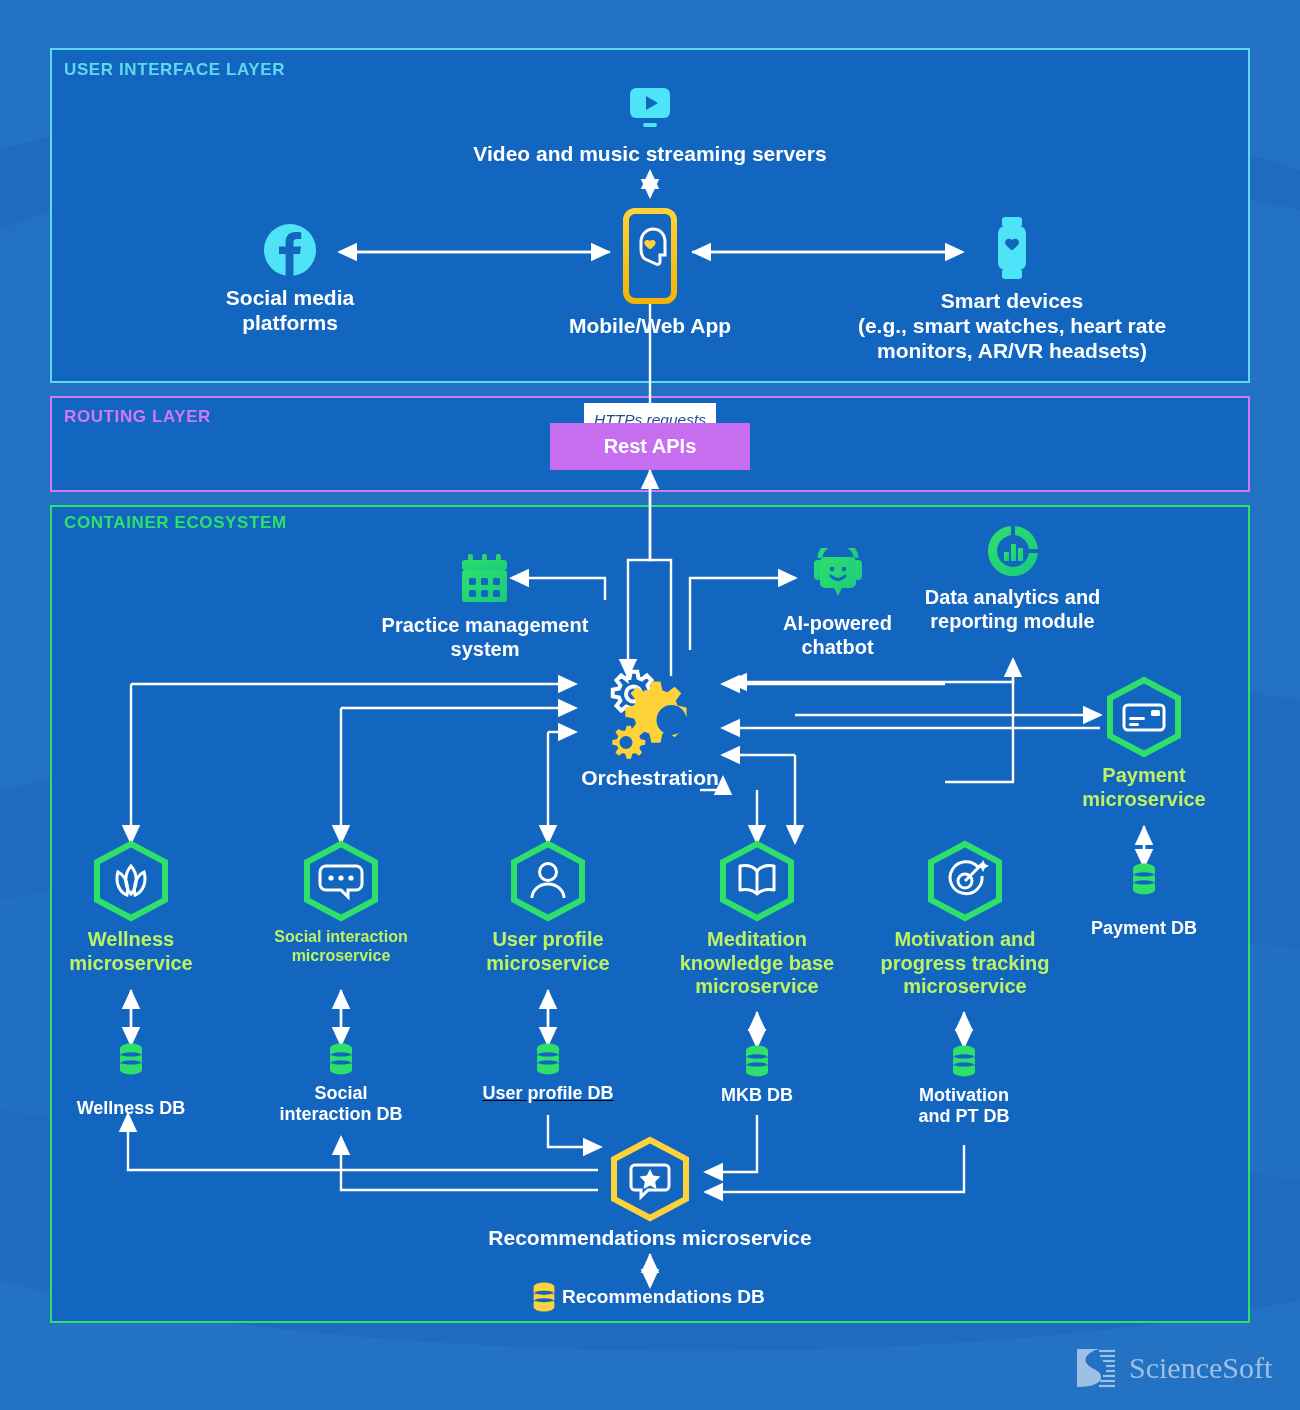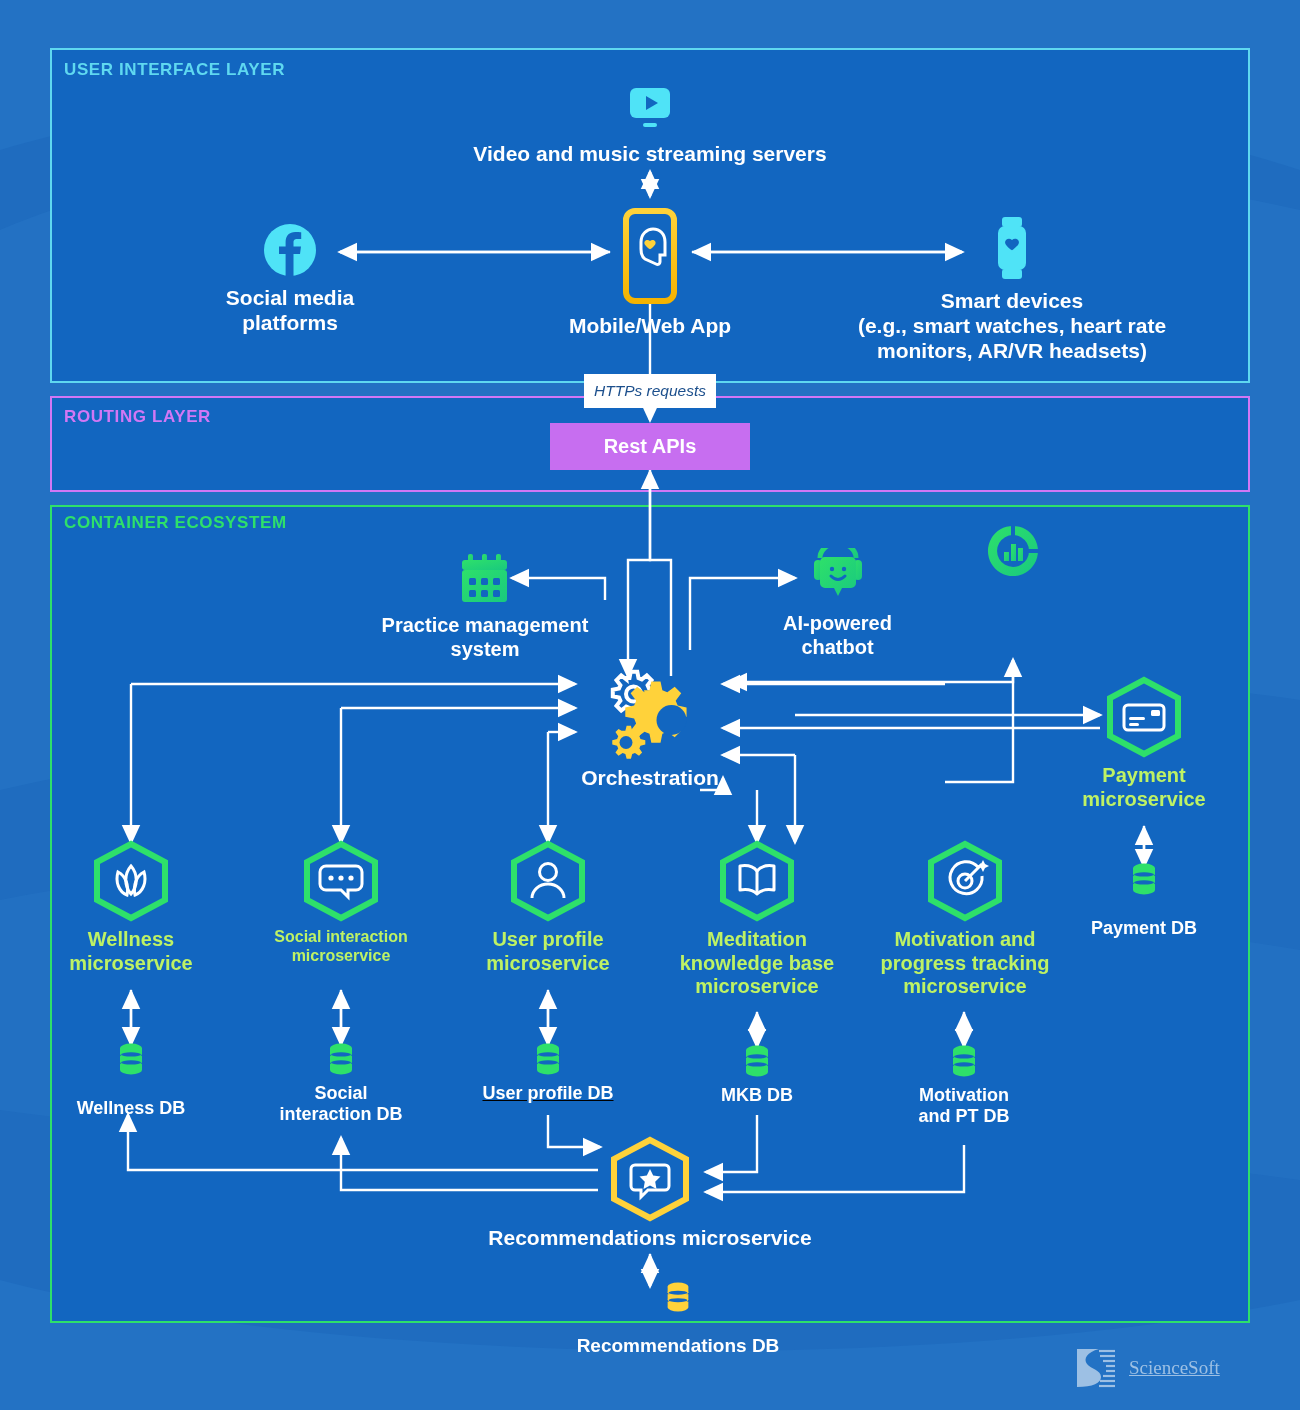--- a/index.html
+++ b/index.html
@@ -42,25 +42,26 @@
     display:flex; align-items:center; justify-content:center;
   }
   .https-chip {
     position:absolute;
     background:#ffffff;
     color:#1c4f8c;
     font-style:italic;
     font-size:15.5px;
     display:flex; align-items:center; justify-content:center;
     white-space:nowrap;
+    margin-top:29px;
   }
 
   .logo { position:absolute; display:flex; align-items:center; gap:10px; }
   .logo-text { color:#9dc0e4; font-family:"Liberation Serif", serif; }
-  .logo-text .big { font-size:19px;text-decoration:underline; }
+  .logo-text .big { font-size:30px; }
 </style>
 </head>
 <body>
 
 <svg id="bg" viewBox="0 0 1300 1410">
   <rect x="0" y="0" width="1300" height="1410" fill="#2372c4"></rect>
   <path d="M0,150 C300,60 900,40 1300,170 L1300,1300 C900,1380 300,1360 0,1280 Z" fill="#1f6cbf"></path>
   <path d="M0,230 C260,120 760,90 1300,210 L1300,700 C900,640 400,700 0,790 Z" fill="#2a7ccb" opacity="0.35"></path>
   <path d="M0,900 C350,830 800,870 1300,950 L1300,1180 C800,1110 350,1160 0,1110 Z" fill="#2a7ccb" opacity="0.30"></path>
 </svg>
@@ -264,20 +265,22 @@
       <path d="M29,4 a25,25 0 1,1 -0.1,0 M29,13 a16,16 0 1,0 0.1,0" fill="url(#gg3)" fill-rule="evenodd"></path>
       <rect x="27" y="2" width="4" height="12" fill="#1266c0"></rect>
       <rect x="44" y="27" width="12" height="4" fill="#1266c0"></rect>
       <g fill="url(#gg3)">
         <rect x="20" y="30" width="5" height="9"></rect>
           <rect x="27" y="22" width="5" height="17"></rect>
           <rect x="34" y="26" width="5" height="13"></rect>
       </g>
     </svg>
   </span>
+  <div class="node-label lbl-white" style="font-size:20px;margin-top:2px;">Data analytics and
+reporting module</div>
 </div>
 
 <div class="node" style="left:550px;top:668px;width:200px;">
   <span>
     <svg width="126" height="96" viewBox="0 0 126 96">
       <g fill="none" stroke="#ffffff" stroke-width="4">
         <path d="M39,10 l3.5,0 1.2,-6.2 6.6,0 1.2,6.2 3.3,1.4 5,-3.9 4.7,4.7 -3.9,5 1.4,3.3 6.2,1.2 0,6.6 -6.2,1.2 -1.4,3.3 3.9,5 -4.7,4.7 -5,-3.9 -3.3,1.4 -1.2,6.2 -6.6,0 -1.2,-6.2 -3.3,-1.4 -5,3.9 -4.7,-4.7 3.9,-5 -1.4,-3.3 -6.2,-1.2 0,-6.6 6.2,-1.2 1.4,-3.3 -3.9,-5 4.7,-4.7 5,3.9 z"></path>
         <circle cx="46.5" cy="26" r="7.5"></circle>
       </g>
       <g fill="#ffd23a">
@@ -488,21 +491,21 @@
 
 <div class="node" style="left:450px;top:1136px;width:400px;">
   <svg class="hexwrap" width="92" height="86" viewBox="0 0 92 86">
     <path d="M46,4 L82,23 L82,63 L46,82 L10,63 L10,23 Z" fill="none" stroke="#ffd23a" stroke-width="6"></path>
     <path d="M31,29 h30 a4,4 0 0,1 4,4 v17 a4,4 0 0,1 -4,4 h-17 l-7,7 0,-7 h-6 a4,4 0 0,1 -4,-4 v-17 a4,4 0 0,1 4,-4 z" fill="none" stroke="#ffffff" stroke-width="3"></path>
     <path d="M46,33 l3.2,6.6 7.3,1 -5.3,5.1 1.3,7.2 -6.5,-3.4 -6.5,3.4 1.3,-7.2 -5.3,-5.1 7.3,-1 z" fill="#ffffff"></path>
   </svg>
   <div class="node-label lbl-yellow" style="font-size:21px;margin-top:4px;">Recommendations microservice</div>
 </div>
 
-<div style="position:absolute;left:528px;top:1281px;width:300px;display:flex;align-items:center;gap:22px;flex-direction:column;">
+<div style="position:absolute;left:528px;top:1281px;width:300px;display:flex;align-items:center;gap:2px;">
   <svg width="32" height="32" viewBox="0 0 34 34">
     <g fill="#ffd23a">
         <ellipse cx="17" cy="6" rx="11" ry="4.4"></ellipse>
         <rect x="6" y="6" width="22" height="6"></rect>
         <ellipse cx="17" cy="12" rx="11" ry="4.4"></ellipse>
         <rect x="6" y="14" width="22" height="6"></rect>
         <ellipse cx="17" cy="20" rx="11" ry="4.4"></ellipse>
         <rect x="6" y="22" width="22" height="6"></rect>
         <ellipse cx="17" cy="28" rx="11" ry="4.4"></ellipse>
       </g>

